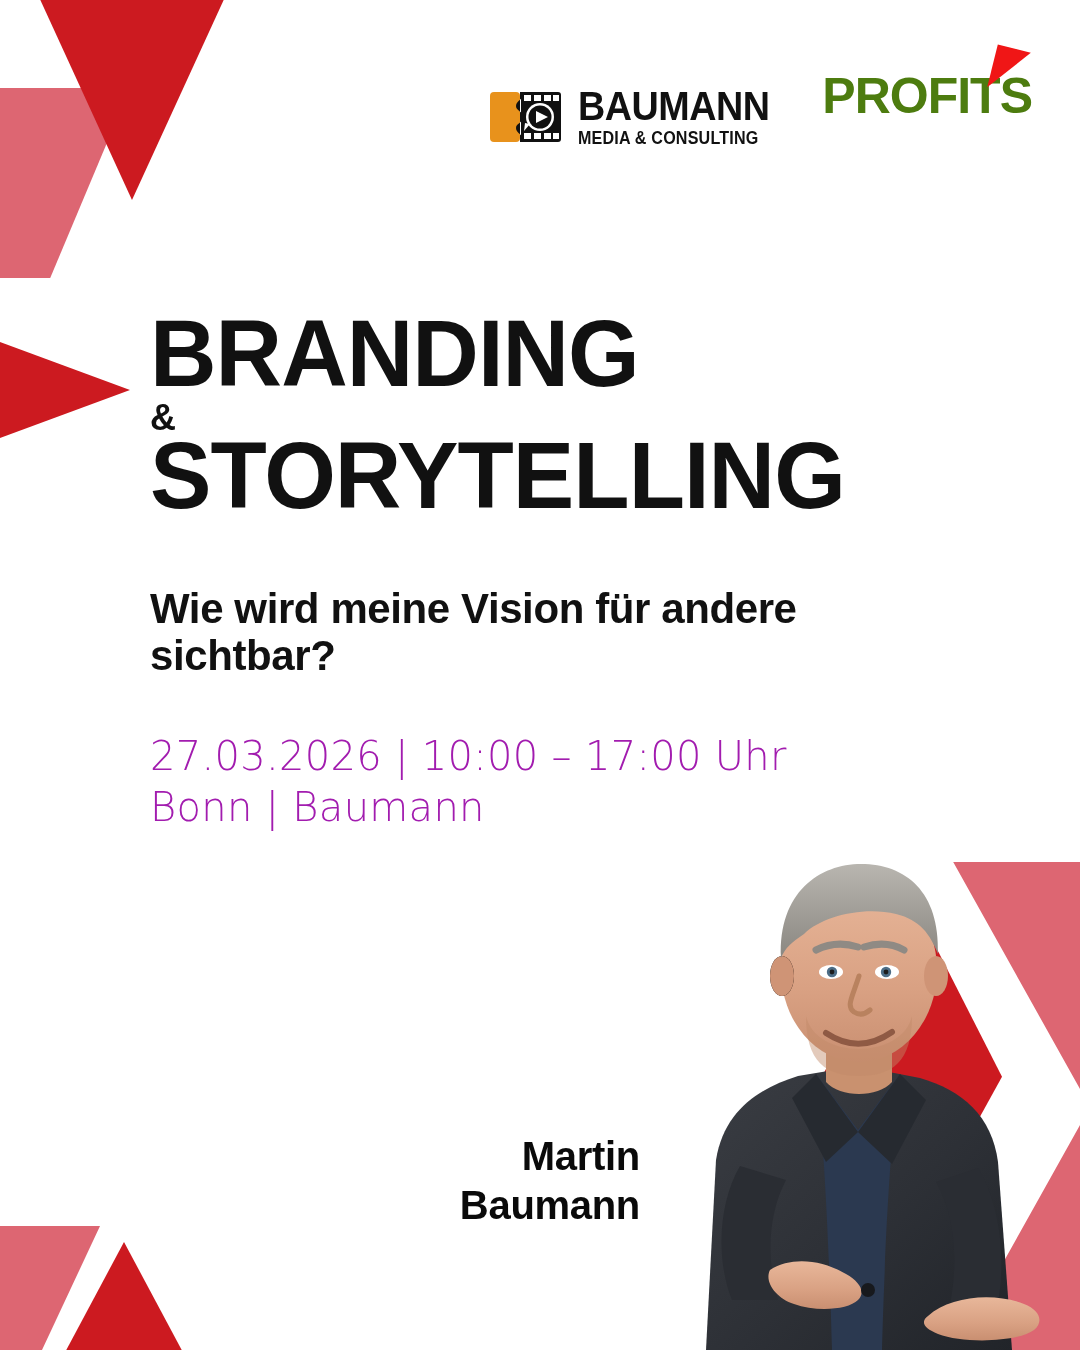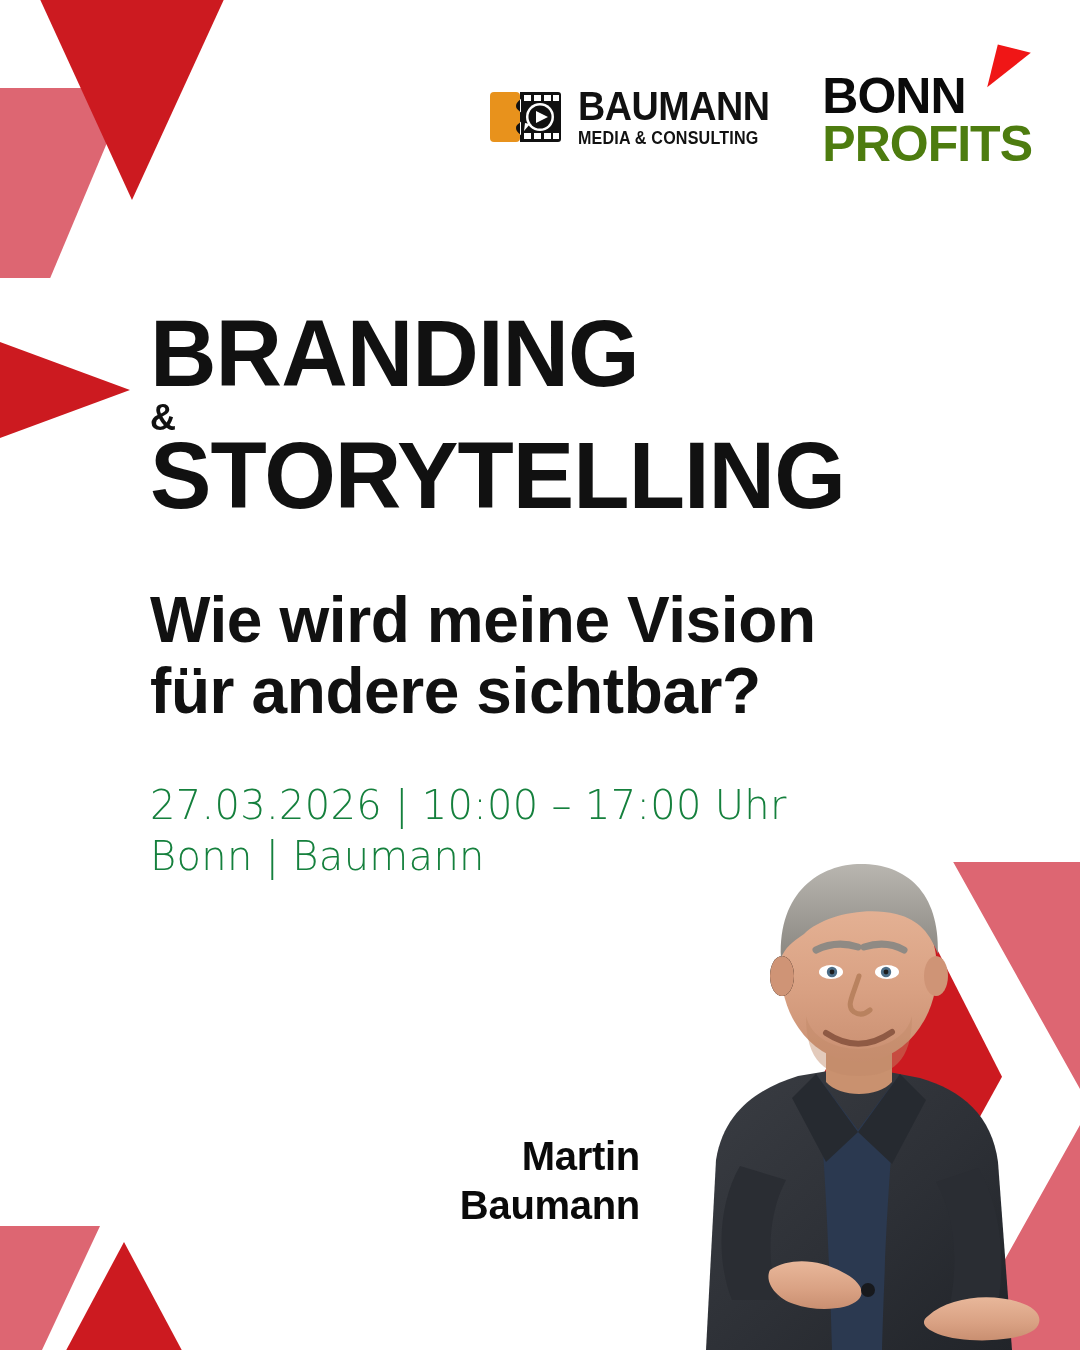--- a/index.html
+++ b/index.html
@@ -173,34 +173,34 @@
     font-weight: 700;
     font-size: 36px;
     line-height: 1;
     color: #111111;
     display: block;
     margin: 2px 0 -6px 0;
   }
   .subhead {
     font-family: "Liberation Sans Narrow", "Liberation Sans", sans-serif;
     font-weight: 700;
-    font-size: 64px;
+    font-size: 42px;
     line-height: 1.12;
     letter-spacing: -0.4px;
     color: #111111;
     margin: 64px 0 0 0;
     max-width: 720px;
   }
   .meta {
     font-family: "DejaVu Sans", sans-serif;
     font-weight: 300;
     font-size: 40px;
     line-height: 1.28;
     letter-spacing: 0.3px;
-    color: #15803d;
+    color: #a21caf;
     margin: 52px 0 0 0;
   }
   .meta span { display: block; }
 
   
   .speaker-name {
     position: absolute;
     left: 330px;
     top: 1132px;
     width: 310px;
@@ -269,21 +269,20 @@
         </svg>
       </div>
       <div class="baumann-text-block">
         <span class="baumann-word">BAUMANN</span>
         <span class="baumann-sub">MEDIA &amp; CONSULTING</span>
       </div>
     </div>
 
     <div class="bonn-logo">
       <div class="bonn-tri"></div>
-      <span class="bonn-word">BONN</span>
       <span class="profits-word">PROFITS</span>
     </div>
 
   </div>
 
   <div class="content">
     <h1 class="headline">BRANDING</h1>
     <span class="amp">&amp;</span>
     <h1 class="headline">STORYTELLING</h1>
 

